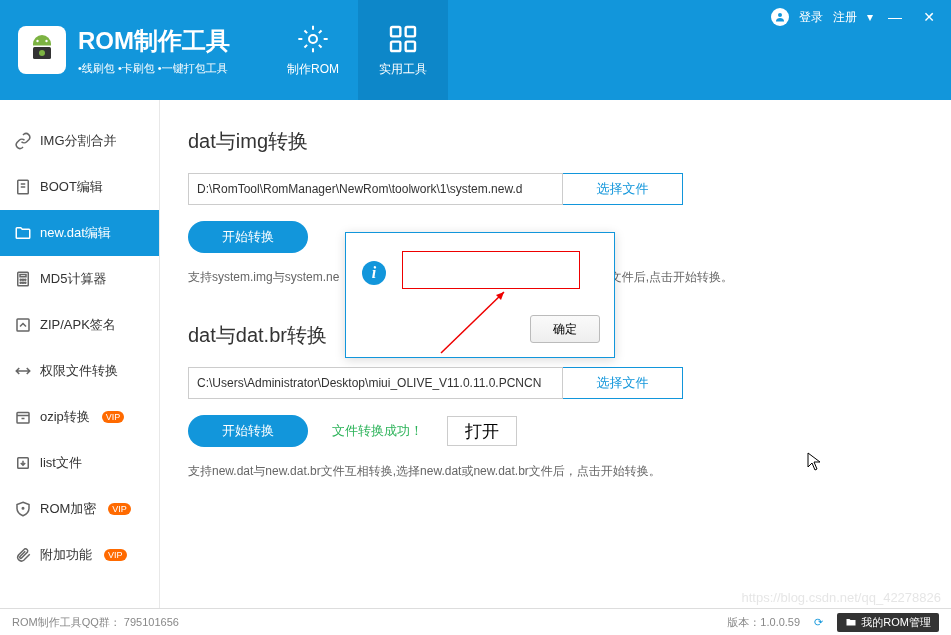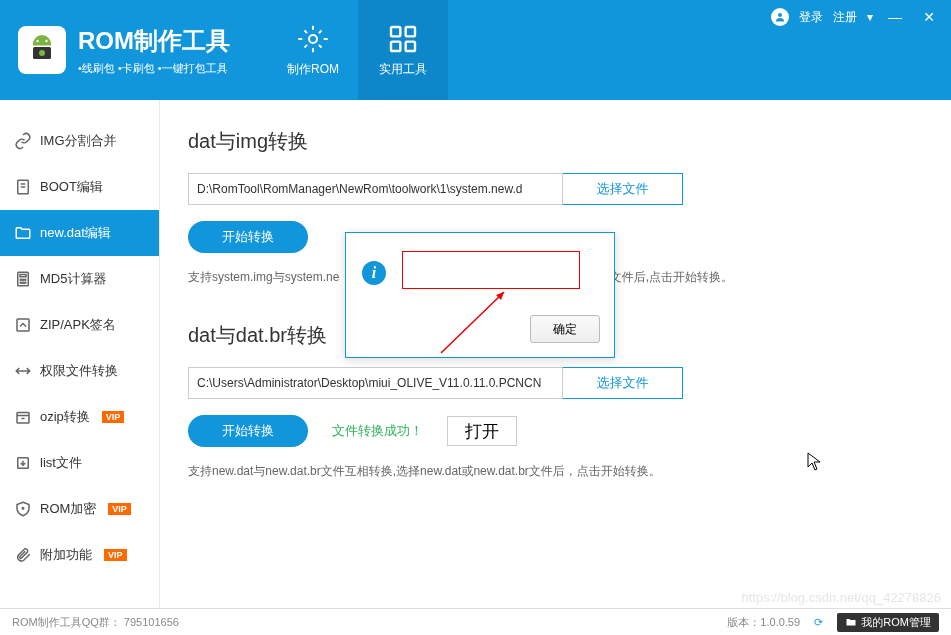--- a/index.html
+++ b/index.html
@@ -21,21 +21,21 @@
 
 .top-right { position: absolute; right: 10px; top: 8px; display: flex; align-items: center; gap: 10px; font-size: 12px; }
 .user-icon { width: 18px; height: 18px; background: #fff; border-radius: 50%; display: inline-flex; align-items: center; justify-content: center; }
 .win-btn { width: 24px; height: 16px; display: flex; align-items: center; justify-content: center; cursor: pointer; font-size: 14px; }
 
 .body-area { display: flex; height: 508px; }
 .sidebar { width: 160px; border-right: 1px solid #e8e8e8; padding-top: 18px; }
 .side-item { height: 46px; display: flex; align-items: center; padding: 0 14px; font-size: 13px; color: #333; cursor: pointer; gap: 8px; }
 .side-item.active { background: #1296db; color: #fff; }
 .side-icon { width: 18px; height: 18px; flex-shrink: 0; }
-.vip-badge { background: #ff6a00; color: #fff; font-size: 9px; padding: 1px 4px; border-radius: 0; margin-left: 4px; font-weight: bold; }
+.vip-badge { background: #ff6a00; color: #fff; font-size: 9px; padding: 1px 4px; border-radius: 6px; margin-left: 4px; }
 
 .content { flex: 1; padding: 28px 16px 0 28px; position: relative; }
 .section-title { font-size: 20px; color: #333; margin-bottom: 18px; }
 .input-row { display: flex; margin-bottom: 16px; }
 .path-input { width: 375px; height: 32px; border: 1px solid #ccc; padding: 0 8px; font-size: 12px; color: #333; }
 .select-btn { width: 120px; height: 32px; border: 1px solid #1296db; border-left: none; background: #fff; color: #1296db; font-size: 13px; cursor: pointer; }
 .action-row { display: flex; align-items: center; gap: 24px; margin-bottom: 16px; }
 .primary-btn { width: 120px; height: 32px; background: #1296db; color: #fff; border: none; border-radius: 16px; font-size: 13px; cursor: pointer; }
 .success-text { color: #2db35a; font-size: 13px; }
 .open-btn { width: 70px; height: 30px; border: 1px solid #ccc; background: #fff; font-size: 17px; cursor: pointer; }

